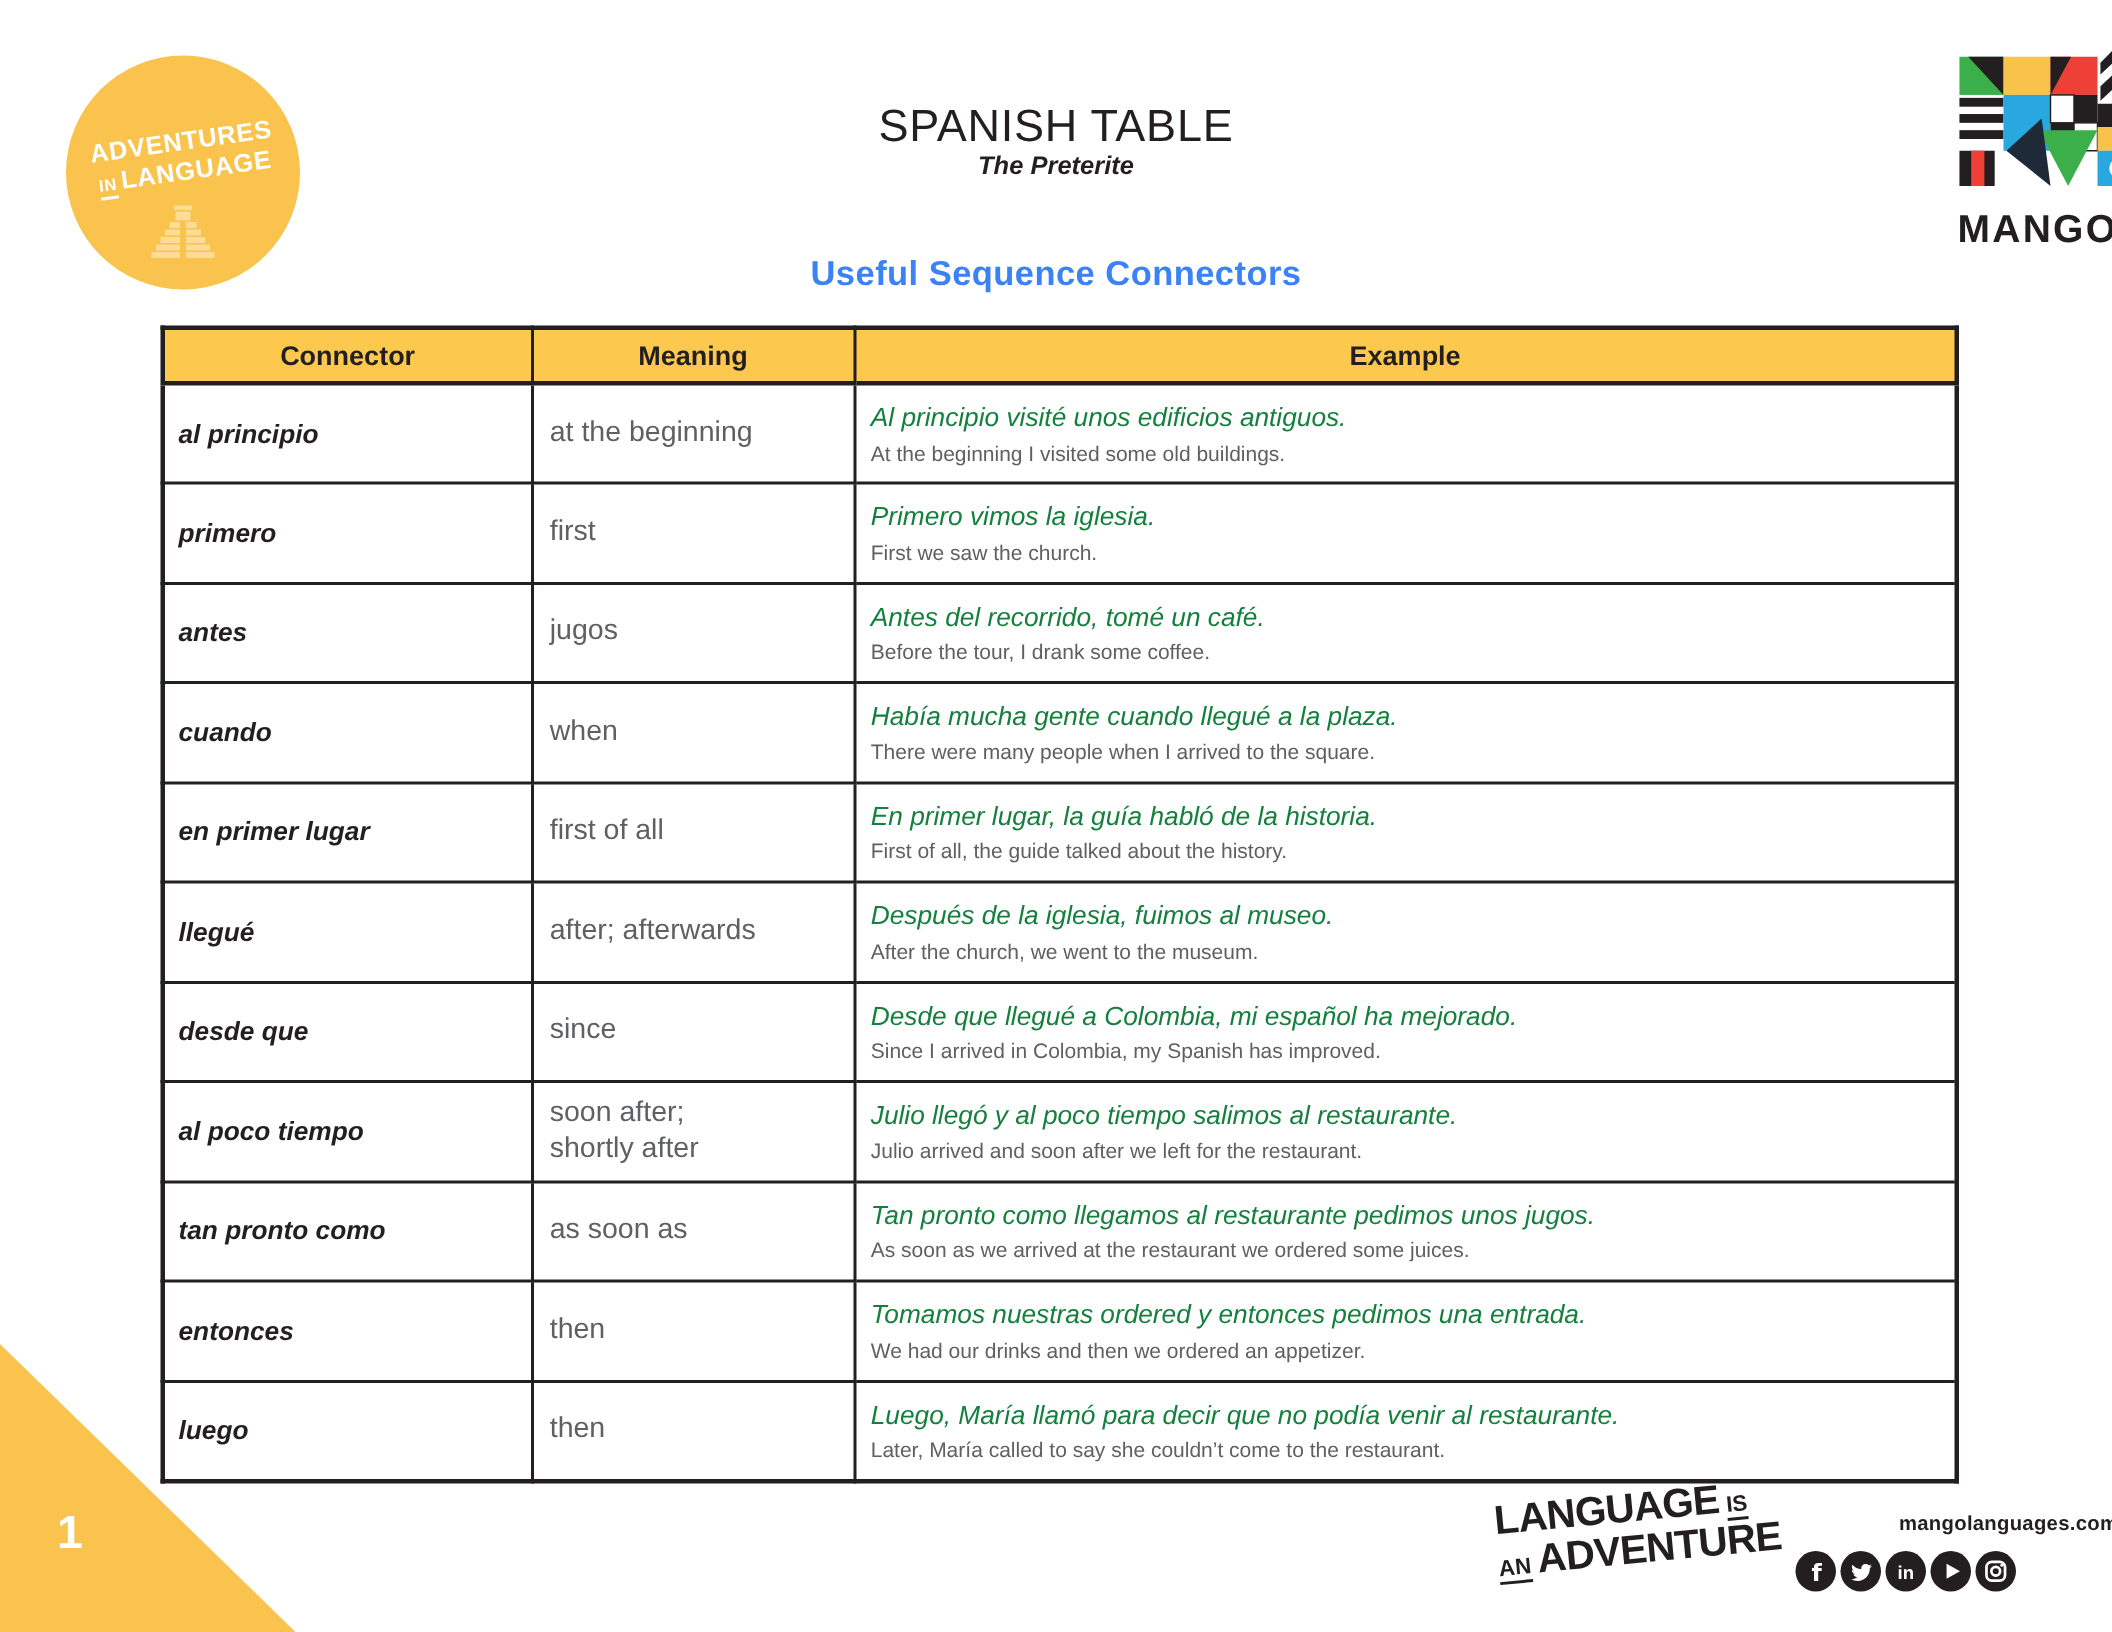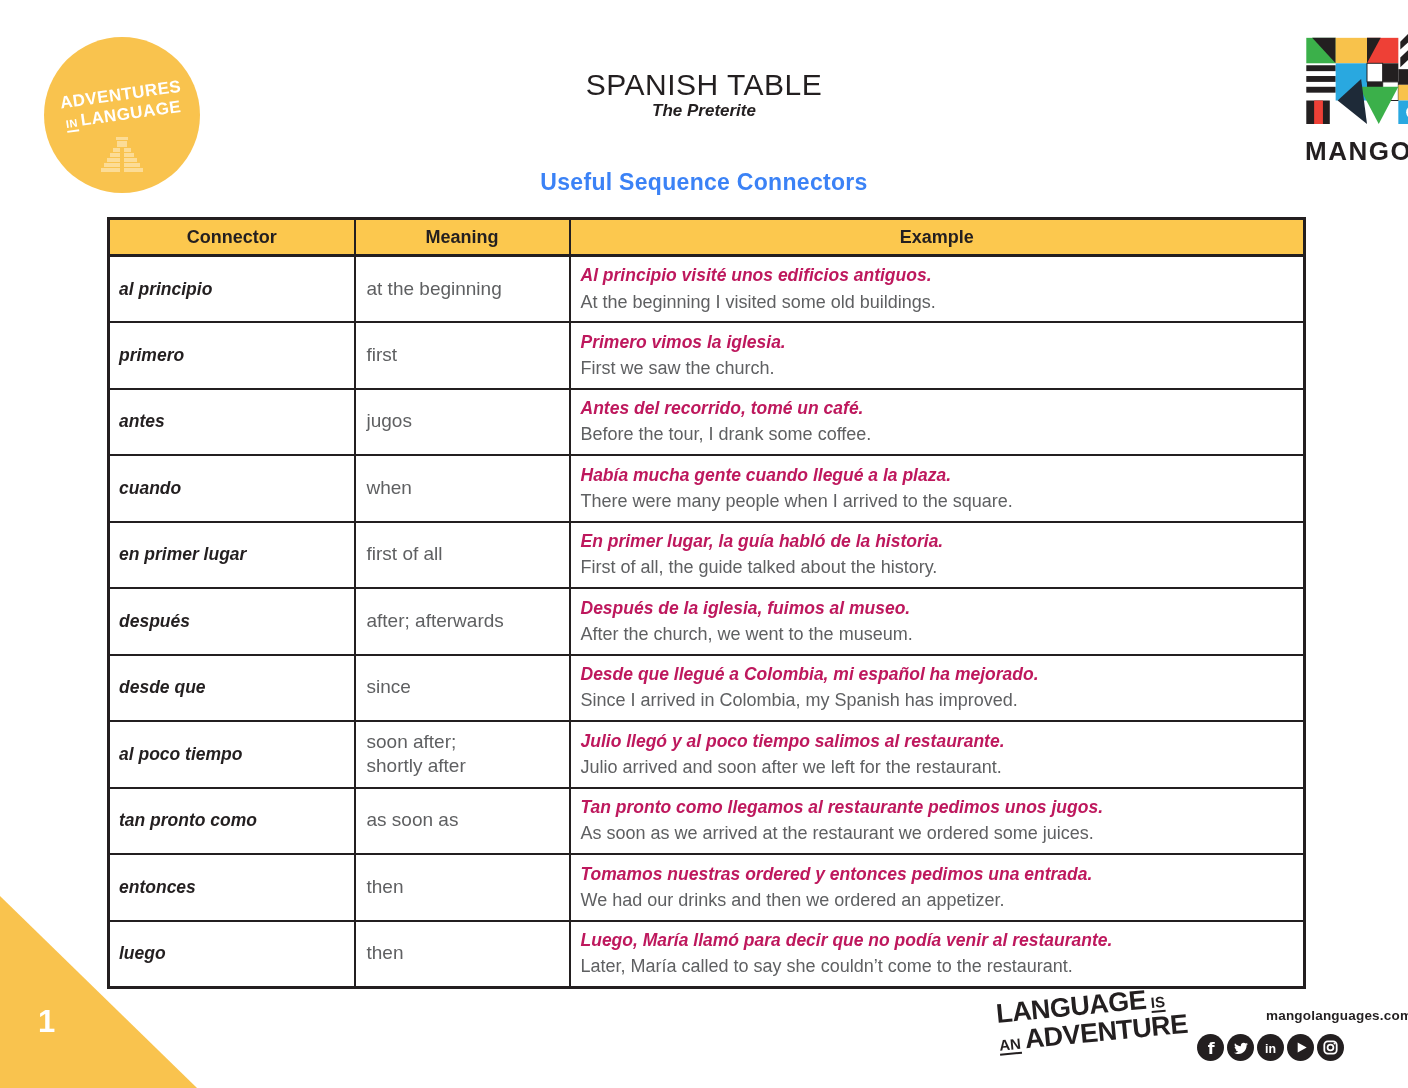--- a/index.html
+++ b/index.html
@@ -31,22 +31,22 @@
   .tbl-wrap{position:absolute;left:107px;top:217px;}
   table{border-collapse:collapse;table-layout:fixed;width:1196px;}
   th,td{border:2px solid #231f20;vertical-align:middle;}
   table{border:3px solid #231f20;}
   thead th{background:#fcc84e;height:32px;font-size:18px;font-weight:700;
     border-bottom:3px solid #231f20;text-align:center;}
   tbody tr{height:66.5px;}
   td.connector{font-size:17.5px;font-weight:700;font-style:italic;padding-left:9px;}
   td.meaning{font-size:19px;color:#5f6062;padding-left:11px;white-space:pre-line;line-height:1.3;}
   td.example{padding-left:10px;line-height:1.45;}
-  .ex-es{font-size:17.5px;font-weight:700;font-style:italic;color:#be185d;}
-  .ex-en{font-size:18px;color:#5f6062;}
+  .ex-es{font-size:17.5px;font-weight:400;font-style:italic;color:#15803d;}
+  .ex-en{font-size:14px;color:#5f6062;}
   
   .corner-triangle{position:absolute;left:0;bottom:0;width:0;height:0;
     border-bottom:192px solid #f9c34e;border-right:197px solid transparent;}
   .page-number{position:absolute;left:38px;top:1004px;color:#ffffff;
     font-size:31px;font-weight:800;}
   .stamp{position:absolute;left:995px;top:1002px;transform:rotate(-5.5deg);
     transform-origin:left top;color:#231f20;line-height:.95;white-space:nowrap;}
   .stamp-big{font-size:27px;font-weight:900;letter-spacing:-.5px;}
   .stamp-small{font-size:15px;font-weight:900;border-bottom:2.5px solid #231f20;}
   .stamp-line2{margin-top:2px;}
@@ -174,21 +174,21 @@
         </tr>
         <tr>
           <td class="connector">en primer lugar</td>
           <td class="meaning">first of all</td>
           <td class="example">
             <div class="ex-es">En primer lugar, la guía habló de la historia.</div>
             <div class="ex-en">First of all, the guide talked about the history.</div>
           </td>
         </tr>
         <tr>
-          <td class="connector">después</td>
+          <td class="connector">llegué</td>
           <td class="meaning">after; afterwards</td>
           <td class="example">
             <div class="ex-es">Después de la iglesia, fuimos al museo.</div>
             <div class="ex-en">After the church, we went to the museum.</div>
           </td>
         </tr>
         <tr>
           <td class="connector">desde que</td>
           <td class="meaning">since</td>
           <td class="example">

